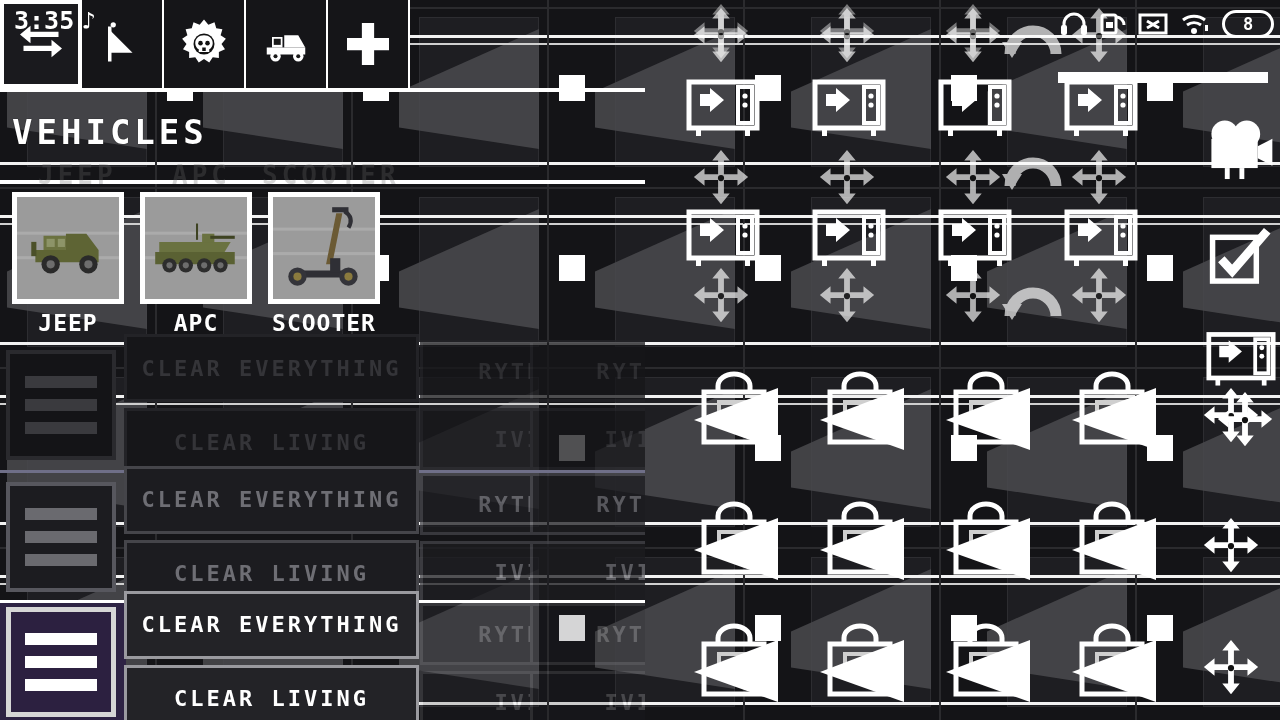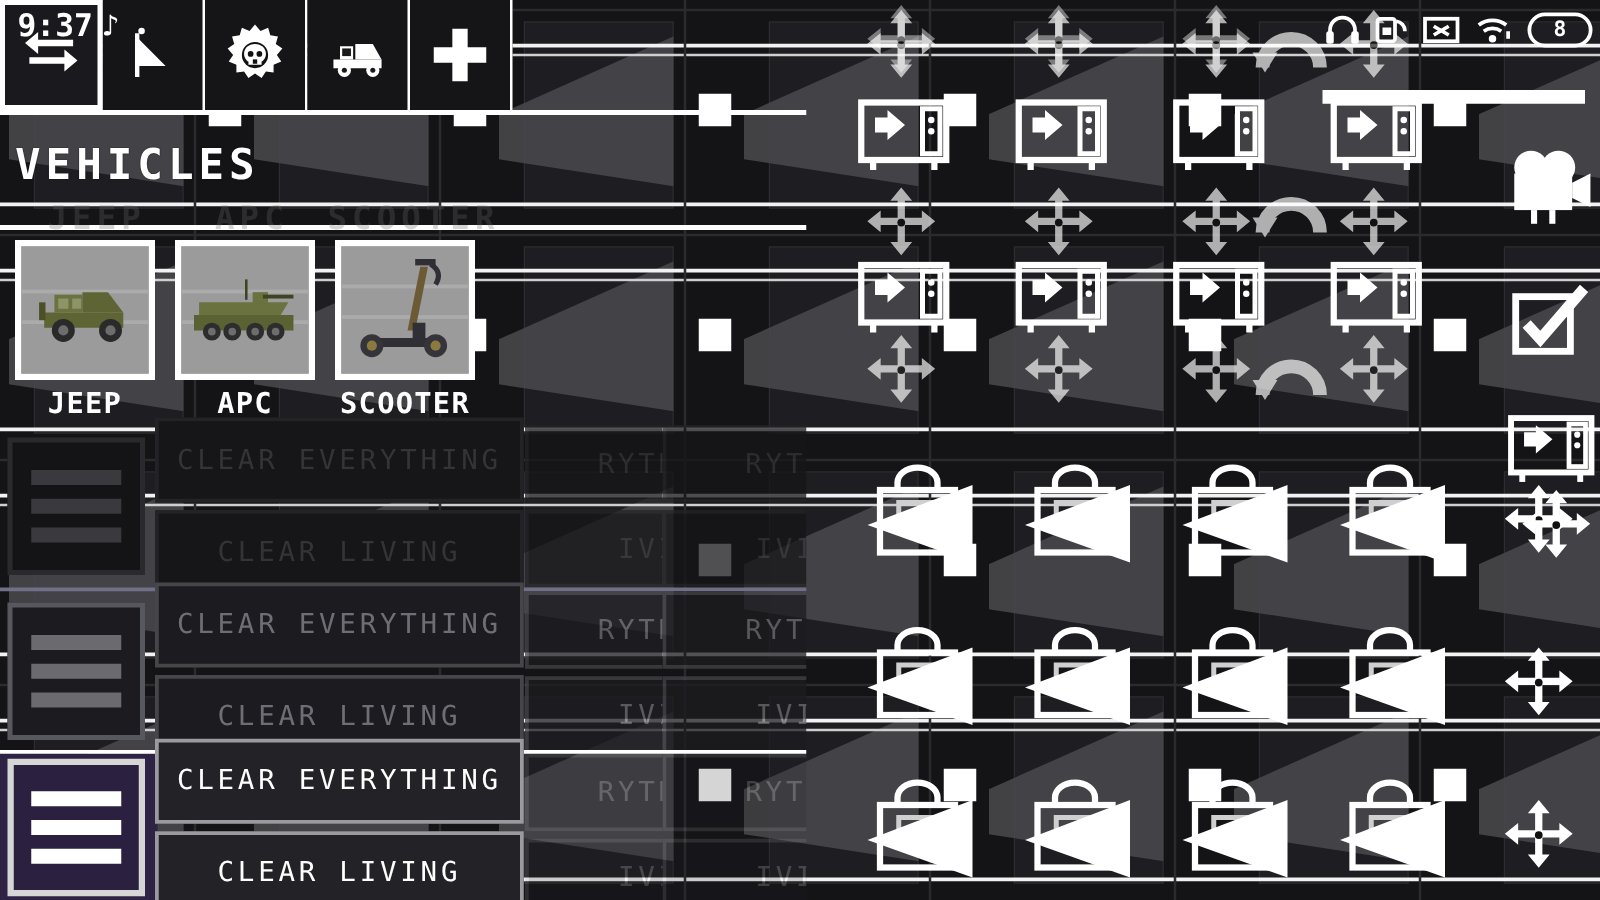--- a/index.html
+++ b/index.html
@@ -123,21 +123,21 @@
     background:#1b1b1f;
     flex:0 0 auto;
   }
   .clear-row .burger i{ display:block; width:72px; height:12px; background:#555; }
   .clear-row .btns{ margin-left:8px; display:flex; flex-direction:column; gap:6px; }
   .clear-row .cbtn{
     width:295px; height:68px;
     border:3px solid #3a3a3e;
     background:#1d1d21;
     display:flex; align-items:center; justify-content:center;
-    color:#4b4b50; font-size:22px; letter-spacing:3px; font-weight:400;
+    color:#4b4b50; font-size:22px; letter-spacing:3px; font-weight:700;
     white-space:nowrap;
   }
   
   .echo{
     position:absolute; top:0; height:130px; display:flex; flex-direction:column;
     justify-content:center; gap:6px; overflow:hidden;
   }
   .echo .cbtn{ opacity:.75; }
 
   
@@ -1040,21 +1040,21 @@
   </svg>
 
   <svg class="edge-icon" style="top:390px;width:62px;height:62px;" viewBox="0 0 64 64">
     <path fill="#fff" d="M32 2l9 11h-6v14h14v-6l11 9-11 9v-6H35v14h6l-9 11-9-11h6V33H15v6L4 30l11-9v6h14V13h-6z"></path>
     <circle cx="32" cy="31" r="3.2" fill="#111"></circle>
   </svg>
 
   <div class="white-bar"></div>
 
   <div class="clock">
-    <span>9:37</span>
+    <span>3:35</span>
     <span class="note">♪</span>
   </div>
 
   <div class="statusbar">
     <svg width="28" height="26" viewBox="0 0 28 26">
       <path d="M4 17v-4a10 10 0 0 1 20 0v4" stroke="#fff" stroke-width="3" fill="none"></path>
       <rect x="1" y="14" width="6" height="10" rx="2" fill="#fff"></rect>
       <rect x="21" y="14" width="6" height="10" rx="2" fill="#fff"></rect>
     </svg>
     <svg width="26" height="26" viewBox="0 0 26 26">

